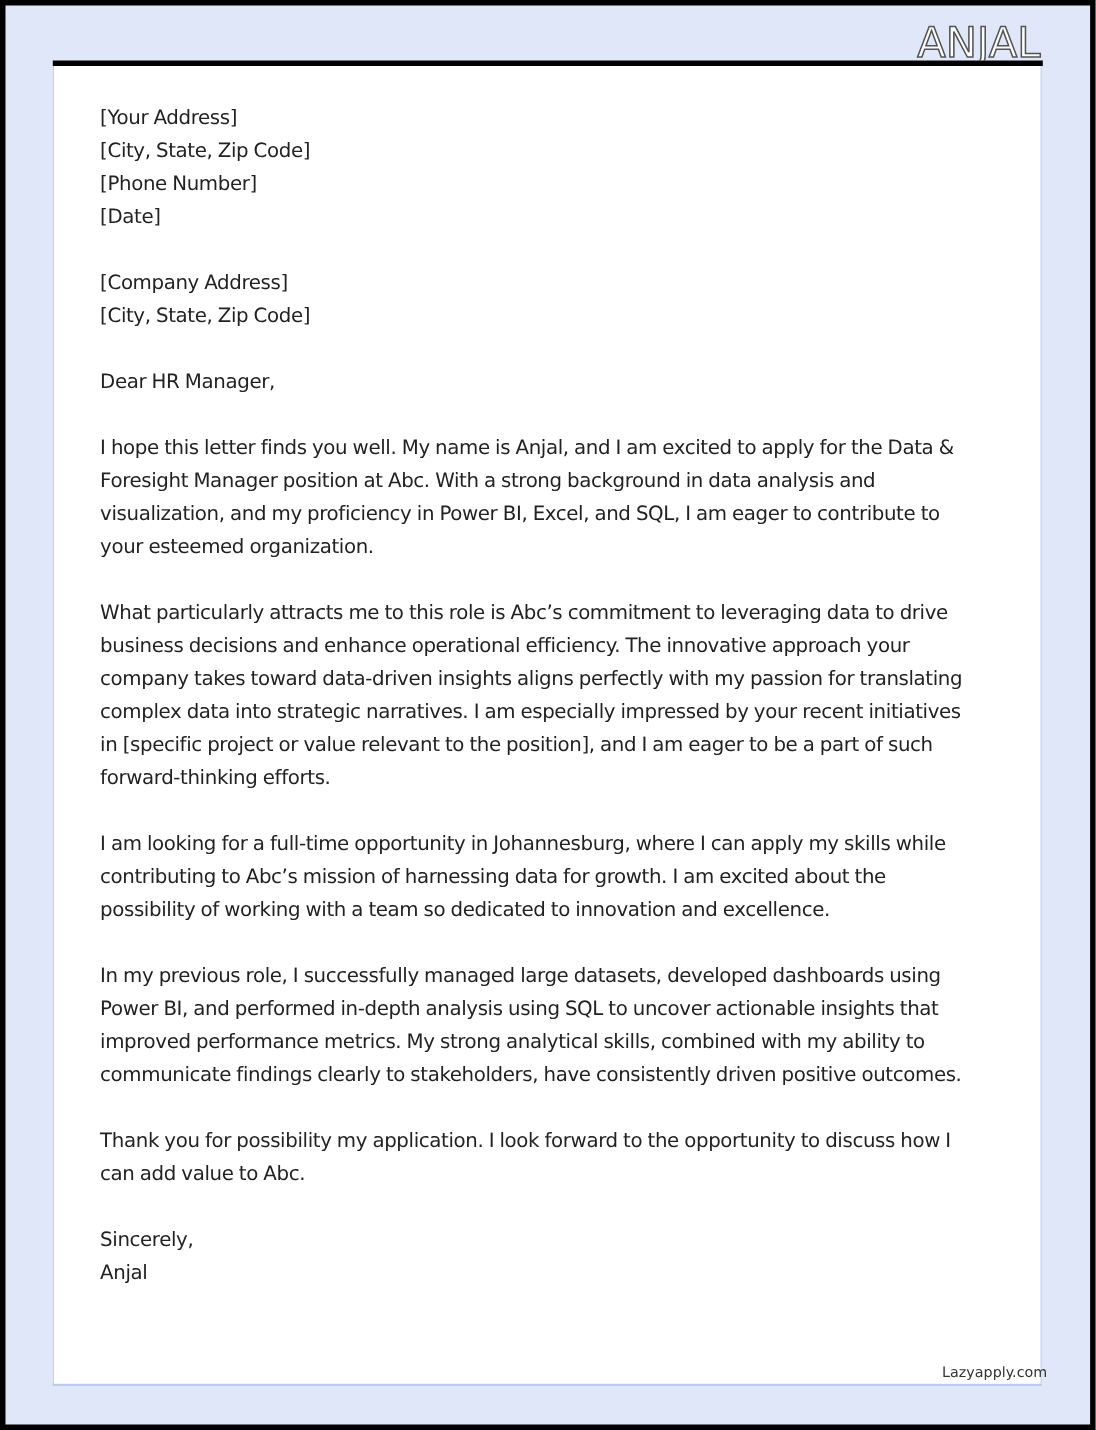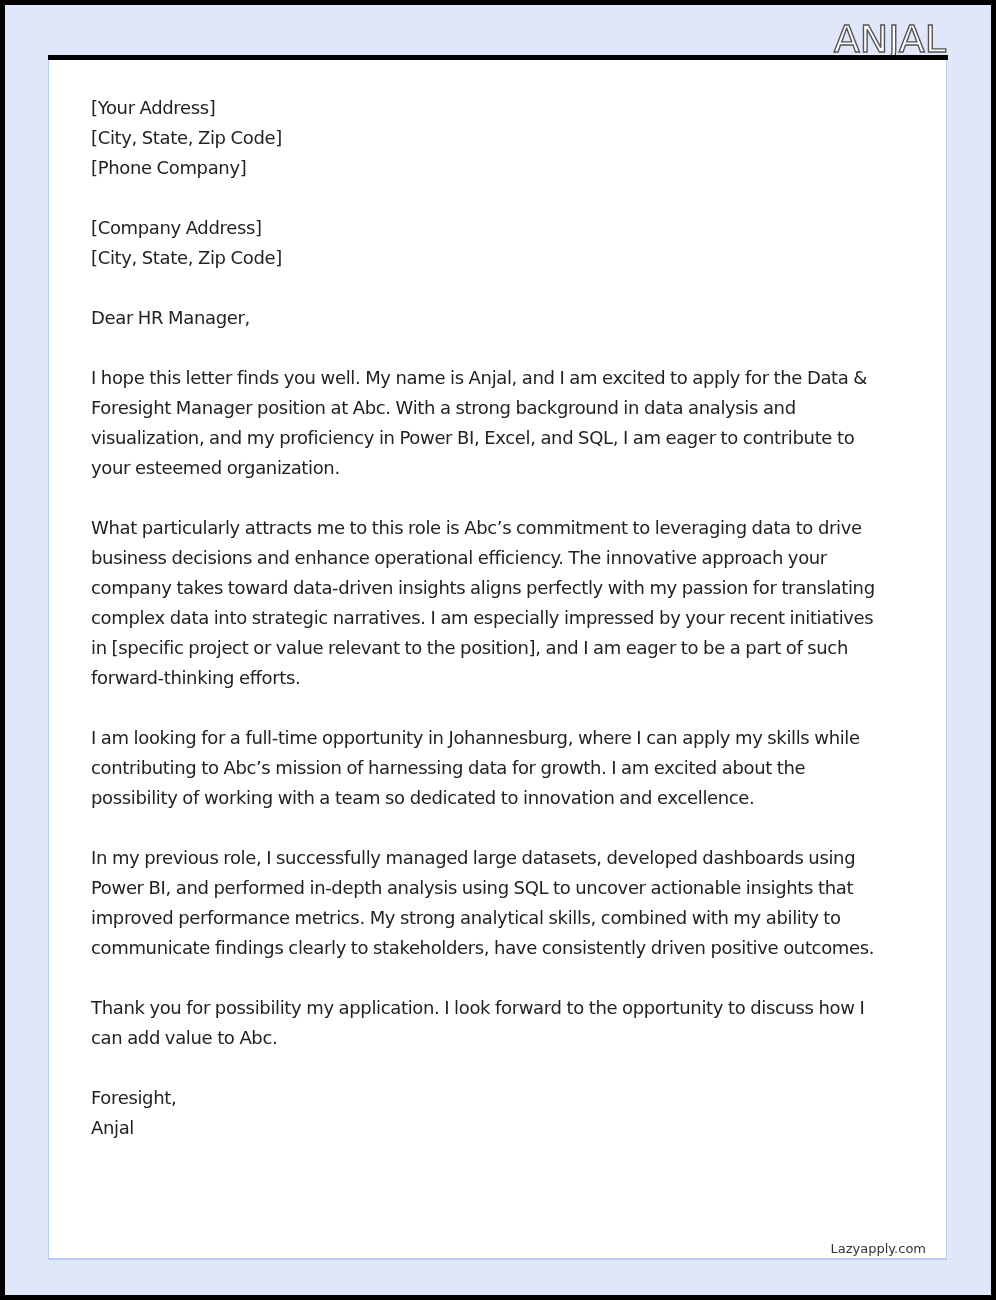--- a/index.html
+++ b/index.html
@@ -36,48 +36,49 @@
     }
     .letter {
       position: absolute; left: 91px; top: 93px; width: 800px;
       font-size: 18px; line-height: 30px; color: #222;
       letter-spacing: -0.35px;
       word-spacing: -0.5px;
     }
     .letter p { margin: 0 0 30px 0; }
     .letter .line { display: block; }
     .watermark {
-      position: absolute; right: 70px; top: 1241px;
+      position: absolute; right: 44px; top: 1241px;
       font-size: 13px; color: #333;
     }
   </style>
 </head>
 <body>
 
 <div class="frame">
   <div class="brand">ANJAL</div>
   <div class="page"></div>
   <div class="topbar"></div>
 </div>
 
 <div class="letter">
   <p>
     <span class="line">[Your Address]</span>
     <span class="line">[City, State, Zip Code]</span>
-    <span class="line">[Phone Company]</span>
+    <span class="line">[Phone Number]</span>
+    <span class="line">[Date]</span>
   </p>
   <p>
     <span class="line">[Company Address]</span>
     <span class="line">[City, State, Zip Code]</span>
   </p>
   <p>Dear HR Manager,</p>
   <p>I hope this letter finds you well. My name is Anjal, and I am excited to apply for the Data &amp; Foresight Manager position at Abc. With a strong background in data analysis and visualization, and my proficiency in Power BI, Excel, and SQL, I am eager to contribute to your esteemed organization.</p>
   <p>What particularly attracts me to this role is Abc’s commitment to leveraging data to drive business decisions and enhance operational efficiency. The innovative approach your company takes toward data-driven insights aligns perfectly with my passion for translating complex data into strategic narratives. I am especially impressed by your recent initiatives in [specific project or value relevant to the position], and I am eager to be a part of such forward-thinking efforts.</p>
   <p>I am looking for a full-time opportunity in Johannesburg, where I can apply my skills while contributing to Abc’s mission of harnessing data for growth. I am excited about the possibility of working with a team so dedicated to innovation and excellence.</p>
   <p>In my previous role, I successfully managed large datasets, developed dashboards using Power BI, and performed in-depth analysis using SQL to uncover actionable insights that improved performance metrics. My strong analytical skills, combined with my ability to communicate findings clearly to stakeholders, have consistently driven positive outcomes.</p>
   <p>Thank you for possibility my application. I look forward to the opportunity to discuss how I can add value to Abc.</p>
   <p style="margin-bottom:0">
-    <span class="line">Foresight,</span>
+    <span class="line">Sincerely,</span>
     <span class="line">Anjal</span>
   </p>
 </div>
 
 <div class="watermark">Lazyapply.com</div>
 
 </body></html>

